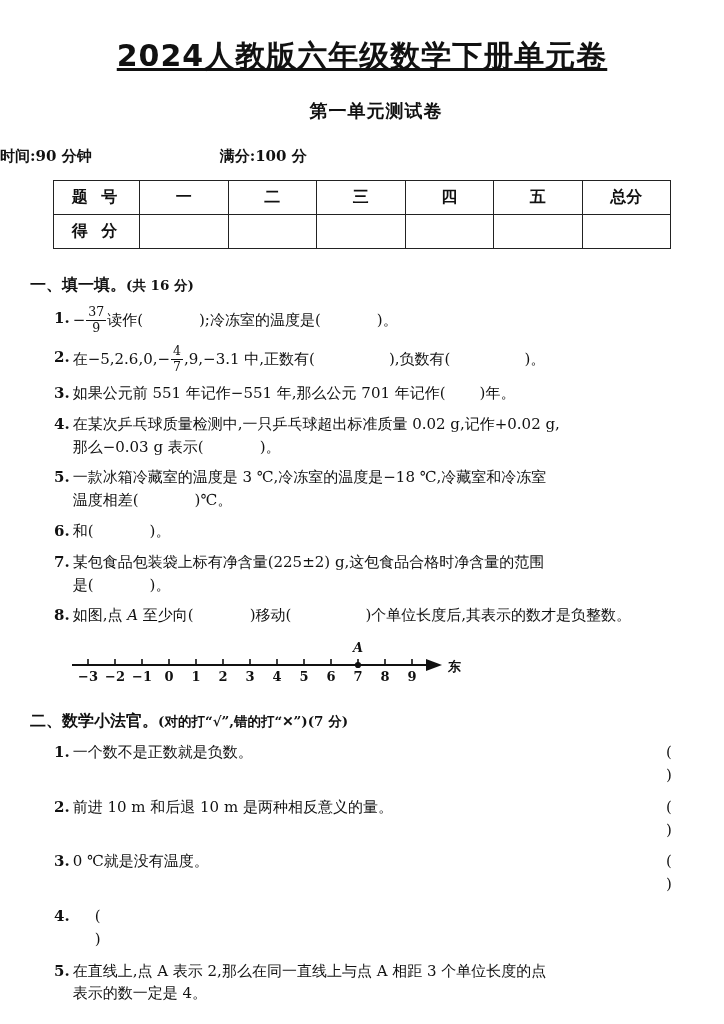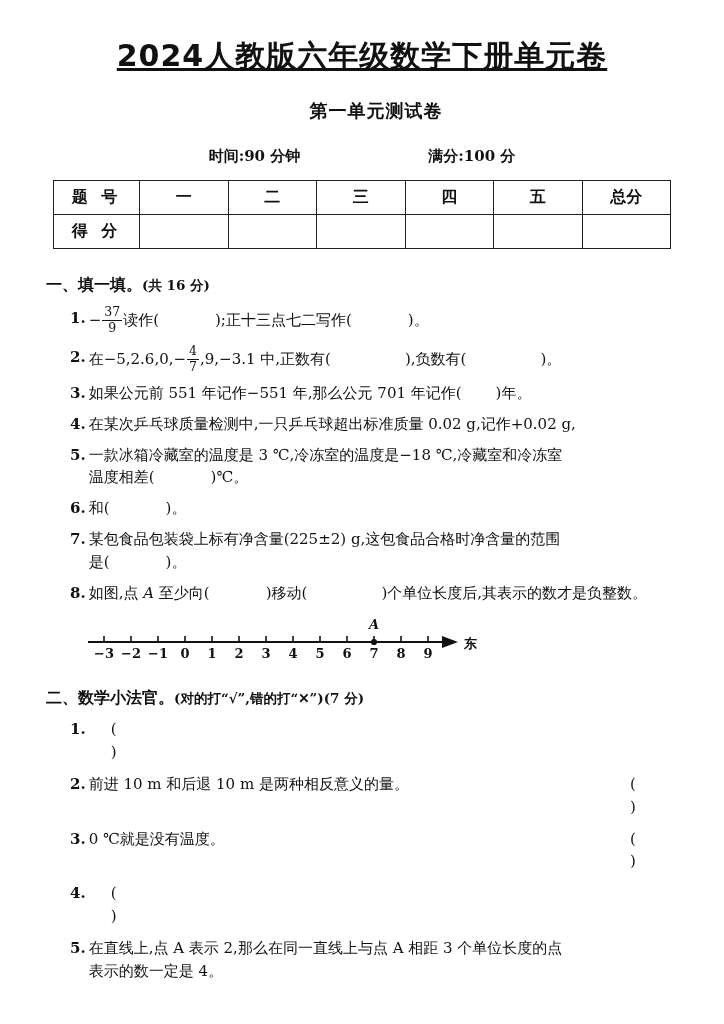--- a/index.html
+++ b/index.html
@@ -37,21 +37,21 @@
   .sub-title {
     text-align: center;
     font-size: 18px;
     font-weight: bold;
     margin: 22px 0 0 0;
     letter-spacing: 1px;
     padding-left: 28px;
   }
   .meta-row {
     display: flex;
-    justify-content: center;
+    justify-content: flex-start;
     gap: 128px;
     margin: 24px 0 0 0;
     font-size: 15px;
     font-weight: bold;
   }
   .meta-item { white-space: nowrap; }
 
   
   .score-table-wrap {
     margin: 14px auto 0 auto;
@@ -71,22 +71,22 @@
     font-weight: bold;
     font-family: "DejaVu Sans", "Liberation Sans", sans-serif;
   }
   table.score-table td.rowhead {
     width: 86px;
     letter-spacing: 4px;
   }
 
   
   .section {
-    margin: 16px;
-    padding: 0 34px 0 30px;
+    margin: 0;
+    padding: 0 14px 0 30px;
   }
   .section-head {
     font-size: 16px;
     font-weight: bold;
     font-family: "DejaVu Sans", "Liberation Sans", sans-serif;
     margin: 26px 0 6px 0;
     letter-spacing: 0px;
   }
   .section-head .paren {
     font-size: 13.5px;
@@ -222,21 +222,21 @@
   </div>
 
   <div class="section sec1">
     <div class="section-head">
       <span>一、填一填。</span><span class="paren">(共 16 分)</span>
     </div>
 
     <div class="q">
       <span class="q-num">1.</span>
       <span class="q-body">
-        <span>−</span><span class="frac"><span class="num">37</span><span class="den">9</span></span><span>读作(</span><span class="blank-md"></span><span>);正十三点七二写作(</span><span class="blank-md"></span><span>)。</span>
+        <span>−</span><span class="frac"><span class="num">37</span><span class="den">9</span></span><span>读作(</span><span class="blank-md"></span><span>);冷冻室的温度是(</span><span class="blank-md"></span><span>)。</span>
       </span>
     </div>
 
     <div class="q">
       <span class="q-num">2.</span>
       <span class="q-body">
         <span>在−5,2.6,0,−</span><span class="frac"><span class="num">4</span><span class="den">7</span></span><span>,9,−3.1 中,正数有(</span><span class="blank-lg"></span><span>),负数有(</span><span class="blank-lg"></span><span>)。</span>
       </span>
     </div>
 
@@ -244,20 +244,21 @@
       <span class="q-num">3.</span>
       <span class="q-body">
         <span>如果公元前 551 年记作−551 年,那么公元 701 年记作(</span><span class="blank-sm"></span><span>)年。</span>
       </span>
     </div>
 
     <div class="q tight">
       <span class="q-num">4.</span>
       <span class="q-body">
         <span class="q-line">在某次乒乓球质量检测中,一只乒乓球超出标准质量 0.02 g,记作+0.02 g,</span>
+        <span class="q-line-indent">那么−0.03 g 表示(<span class="blank-md"></span>)。</span>
       </span>
     </div>
 
     <div class="q tight">
       <span class="q-num">5.</span>
       <span class="q-body">
         <span class="q-line">一款冰箱冷藏室的温度是 3 ℃,冷冻室的温度是−18 ℃,冷藏室和冷冻室</span>
         <span class="q-line-indent">温度相差(<span class="blank-md"></span>)℃。</span>
       </span>
     </div>
@@ -331,20 +332,21 @@
     </div>
   </div>
 
   <div class="section sec2">
     <div class="section-head">
       <span>二、数学小法官。</span><span class="paren">(对的打“√”,错的打“✕”)(7 分)</span>
     </div>
 
     <div class="tf-row">
       <span class="q-num">1.</span>
+      <span class="tf-text">一个数不是正数就是负数。</span>
       <span class="tf-bracket">(        )</span>
     </div>
 
     <div class="tf-row">
       <span class="q-num">2.</span>
       <span class="tf-text">前进 10 m 和后退 10 m 是两种相反意义的量。</span>
       <span class="tf-bracket">(        )</span>
     </div>
 
     <div class="tf-row">

